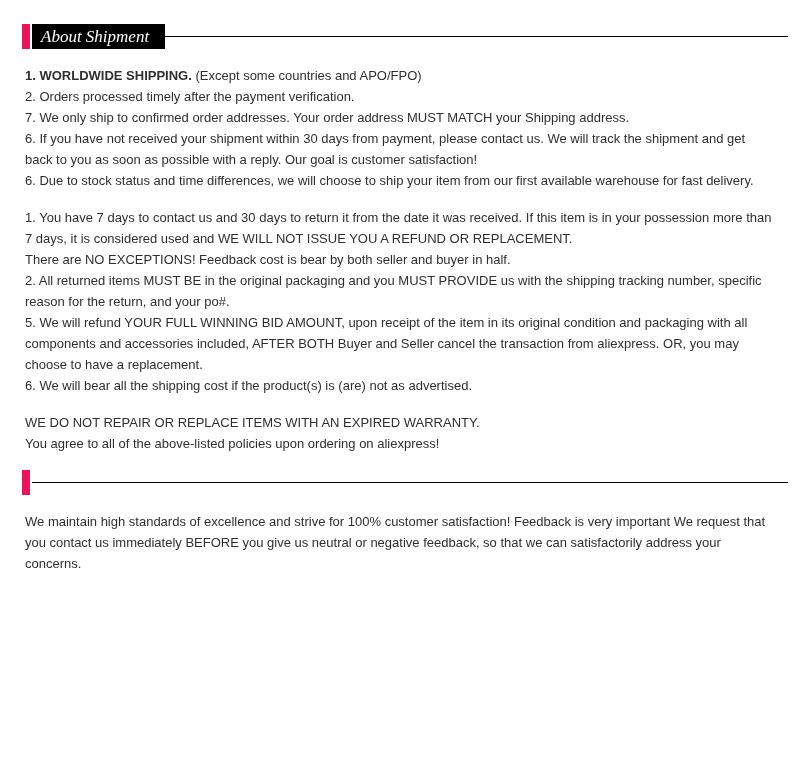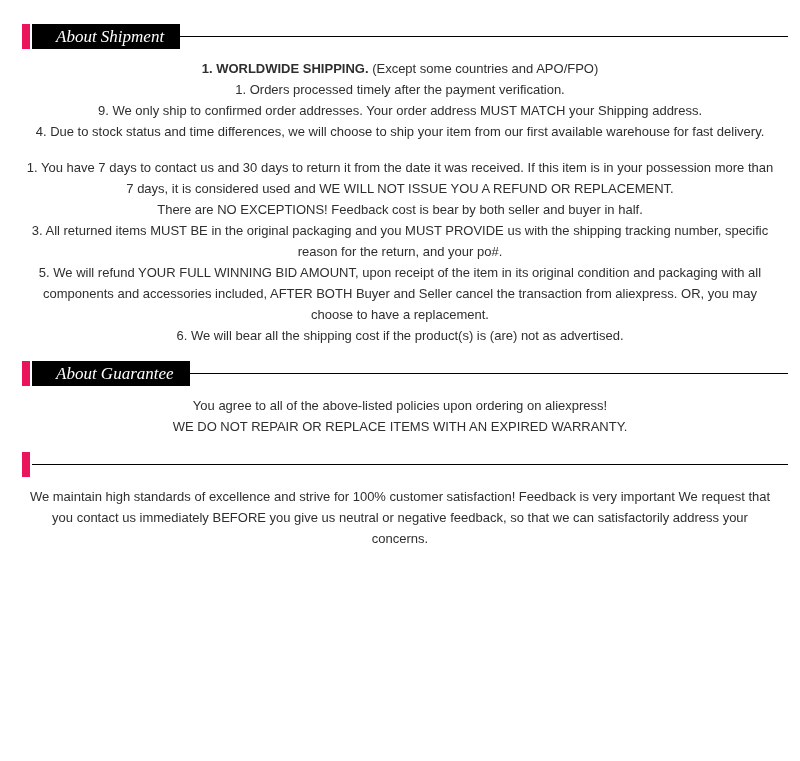--- a/index.html
+++ b/index.html
@@ -32,35 +32,34 @@
     flex: 0 0 auto;
   }
   .header-box {
     background: #000000;
     color: #ffffff;
     font-family: "Liberation Serif", serif;
     font-style: italic;
     font-size: 17px;
     line-height: 25px;
     height: 25px;
-    padding: 0 16px 0 24px;
+    padding: 0 16px 0 9px;
     box-sizing: border-box;
     flex: 0 0 auto;
     white-space: nowrap;
   }
   .header-line {
     flex: 1 1 auto;
     height: 1px;
     background: #000000;
   }
   .sec-body {
-    margin: 0 25px;
+    margin: 16px 25px;
     font-size: 13px;
     line-height: 21px;
-    text-align: center;
   }
   .sec-body p {
     margin: 0;
   }
   .bold-lead {
     font-weight: bold;
   }
 </style>
 </head>
 <body>
@@ -68,45 +67,41 @@
 <div class="page">
 
   <div class="section">
     <div class="sec-header">
       <span class="accent-bar"></span>
       <span class="header-box">About Shipment</span>
       <span class="header-line"></span>
     </div>
     <div class="sec-body">
       <p><span class="bold-lead">1. WORLDWIDE SHIPPING.</span><span> (Except some countries and APO/FPO)</span></p>
-      <p>1. Orders processed timely after the payment verification.</p>
-      <p>9. We only ship to confirmed order addresses. Your order address MUST MATCH your Shipping address.</p>
-      <p>4. Due to stock status and time differences, we will choose to ship your item from our first available warehouse for fast delivery.</p>
+      <p>2. Orders processed timely after the payment verification.</p>
+      <p>7. We only ship to confirmed order addresses. Your order address MUST MATCH your Shipping address.</p>
+      <p>6. If you have not received your shipment within 30 days from payment, please contact us. We will track the shipment and get back to you as soon as possible with a reply. Our goal is customer satisfaction!</p>
+      <p>6. Due to stock status and time differences, we will choose to ship your item from our first available warehouse for fast delivery.</p>
     </div>
   </div>
 
   <div class="section">
     <div class="sec-body">
       <p>1. You have 7 days to contact us and 30 days to return it from the date it was received. If this item is in your possession more than 7 days, it is considered used and WE WILL NOT ISSUE YOU A REFUND OR REPLACEMENT.</p>
       <p>There are NO EXCEPTIONS! Feedback cost is bear by both seller and buyer in half.</p>
-      <p>3. All returned items MUST BE in the original packaging and you MUST PROVIDE us with the shipping tracking number, specific reason for the return, and your po#.</p>
+      <p>2. All returned items MUST BE in the original packaging and you MUST PROVIDE us with the shipping tracking number, specific reason for the return, and your po#.</p>
       <p>5. We will refund YOUR FULL WINNING BID AMOUNT, upon receipt of the item in its original condition and packaging with all components and accessories included, AFTER BOTH Buyer and Seller cancel the transaction from aliexpress. OR, you may choose to have a replacement.</p>
       <p>6.  We will bear all the shipping cost if the product(s) is (are) not as advertised.</p>
     </div>
   </div>
 
   <div class="section">
-    <div class="sec-header">
-      <span class="accent-bar"></span>
-      <span class="header-box">About Guarantee</span>
-      <span class="header-line"></span>
-    </div>
     <div class="sec-body">
+      <p>WE DO NOT REPAIR OR REPLACE ITEMS WITH AN EXPIRED WARRANTY.</p>
       <p>You agree to all of the above-listed policies upon ordering on aliexpress!</p>
-      <p>WE DO NOT REPAIR OR REPLACE ITEMS WITH AN EXPIRED WARRANTY.</p>
     </div>
   </div>
 
   <div class="section">
     <div class="sec-header">
       <span class="accent-bar"></span>
       <span class="header-line"></span>
     </div>
     <div class="sec-body">
       <p>We maintain high standards of excellence and strive for 100% customer satisfaction! Feedback is very important We request that you contact us immediately BEFORE you give us neutral or negative feedback, so that we can satisfactorily address your concerns.</p>

